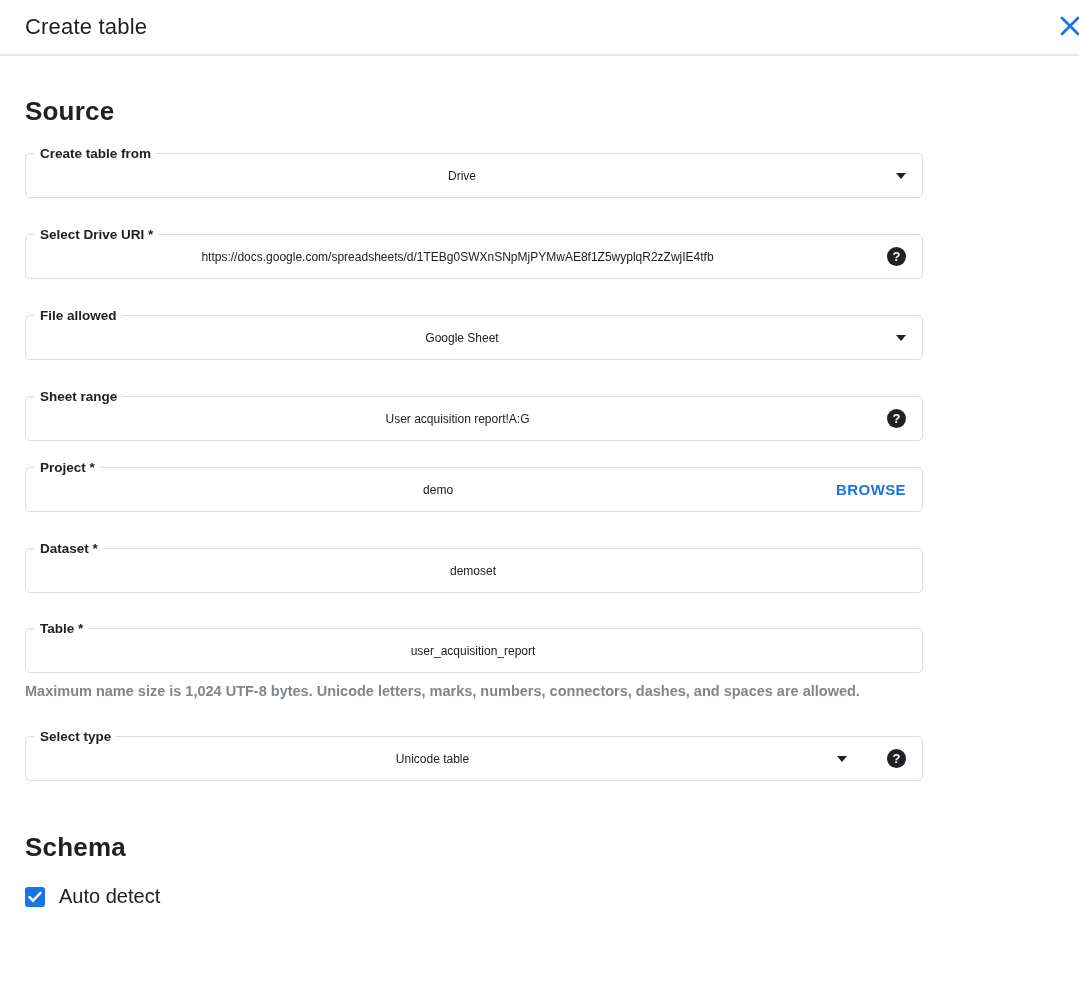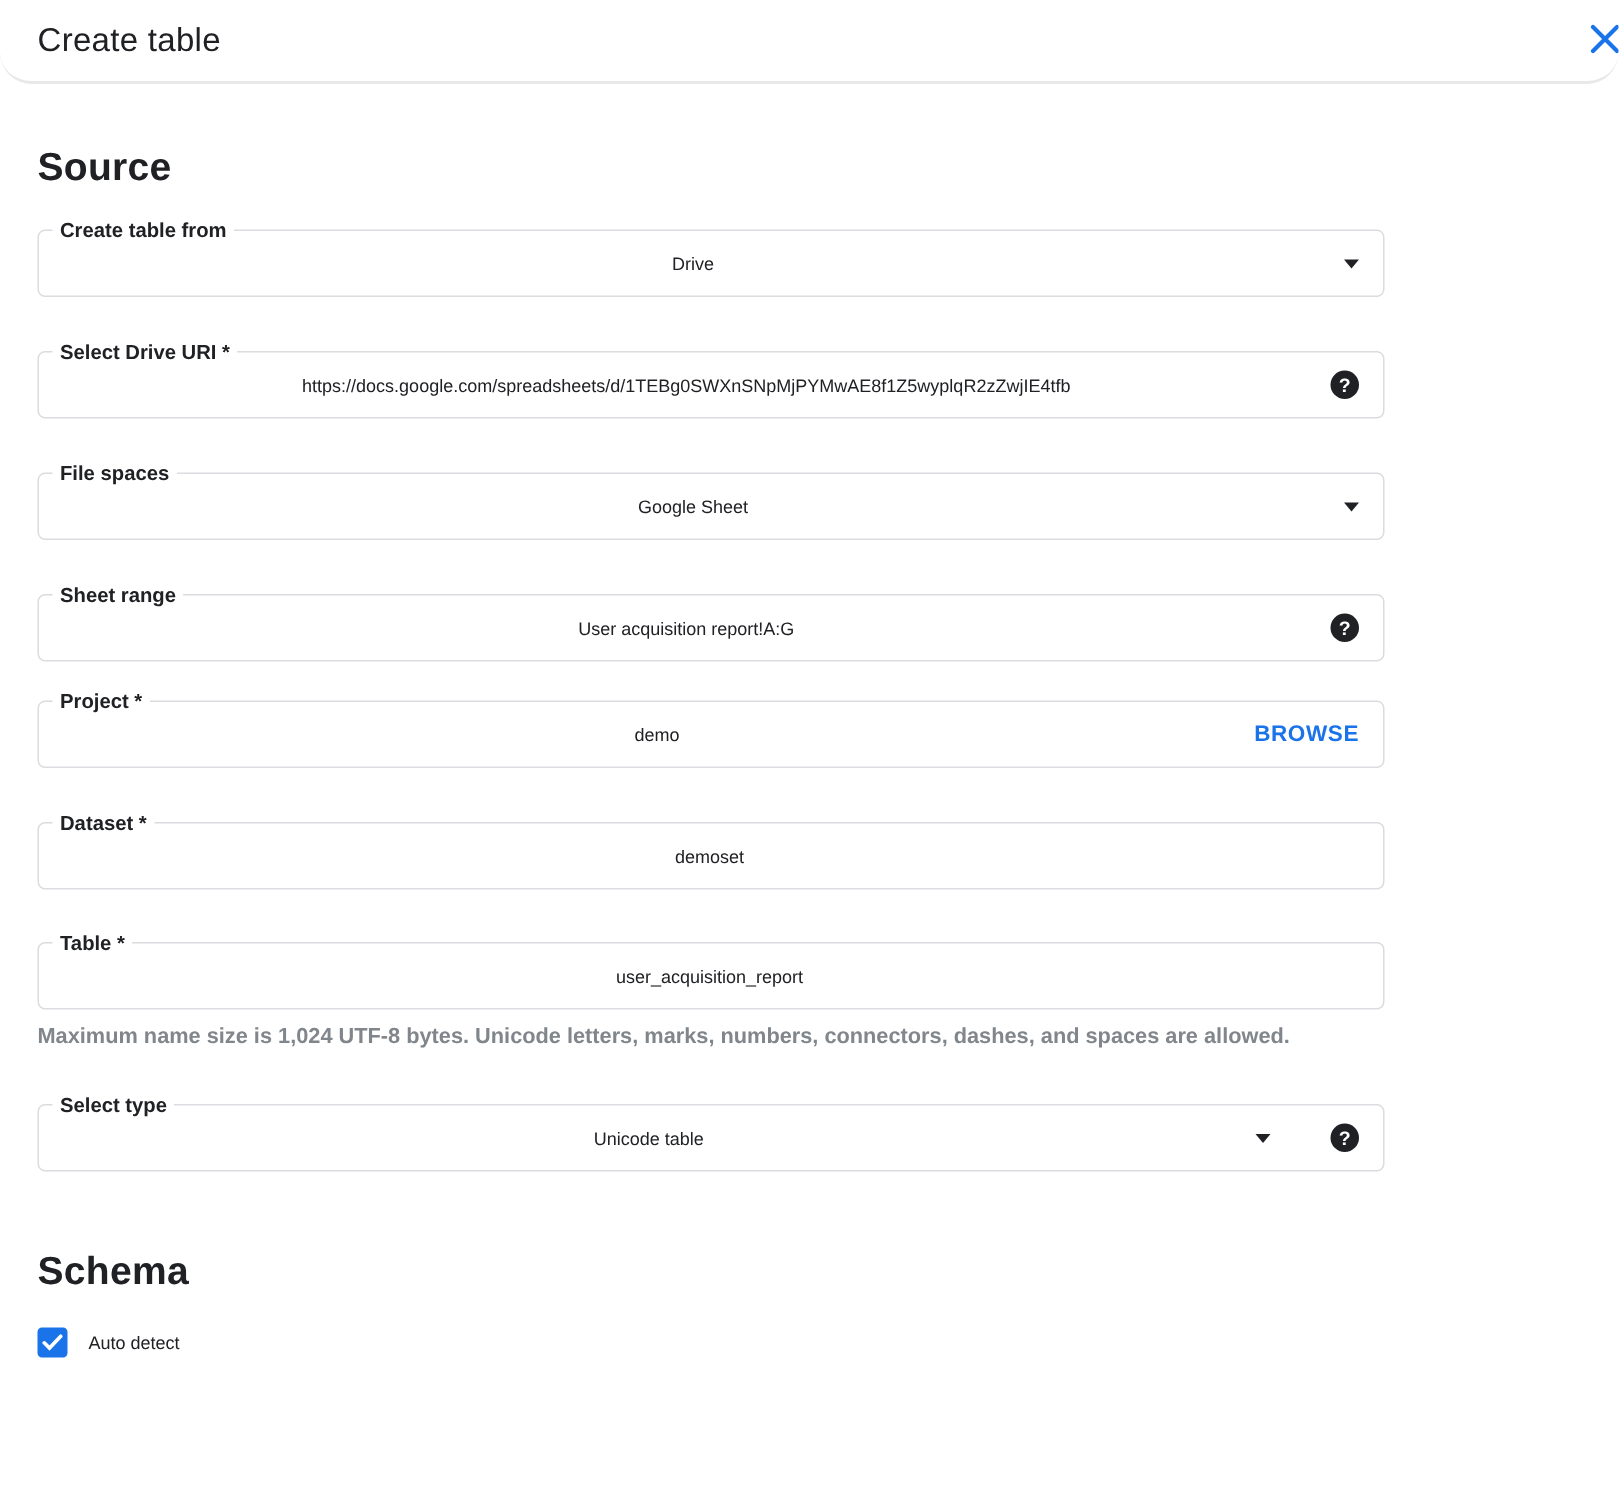--- a/index.html
+++ b/index.html
@@ -12,21 +12,20 @@
     position: relative;
   }
 
   
   .dialog-header {
     height: 56px;
     border-bottom: 2px solid #e8e8e8;
     display: flex; align-items: center;
     padding-left: 25px;
     position: relative;
-    border-radius: 21px;
   }
   .dialog-title { font-size: 22px; font-weight: 400; letter-spacing: .2px; }
   .close-btn {
     position: absolute; left: 1057px; top: 13px;
     width: 26px; height: 26px;
     background: none; border: none; padding: 0; cursor: pointer;
   }
 
   
   .content { padding: 0 16px 0 25px; }
@@ -108,21 +107,21 @@
   }
   .checkbox {
     width: 20px; height: 20px; border-radius: 3px;
     border: 2px solid #5f6368; background: #fff;
     display: flex; align-items: center; justify-content: center;
     flex: 0 0 auto;
   }
   .checkbox.checked { background: #1a73e8; border-color: #1a73e8; }
   .checkbox svg { display: none; }
   .checkbox.checked svg { display: block; }
-  .checkbox-label { margin-left: 14px; font-size: 12px; color: #202124; }
+  .checkbox-label { margin-left: 14px; font-size: 20px; color: #202124; }
 </style>
 </head>
 <body>
 
 <div class="dialog-header">
   <div class="dialog-title">Create table</div>
   <button class="close-btn" title="Close">
     <span>
       <svg width="26" height="26" viewBox="0 0 26 26">
         <path d="M5 5 L21 21 M21 5 L5 21" stroke="#1a73e8" stroke-width="2.8" stroke-linecap="round" fill="none"></path>
@@ -141,21 +140,21 @@
     <span class="caret"></span>
   </div>
 
   <div class="field mt-gap">
     <span class="field-label">Select Drive URI *</span>
     <input type="text" value="https://docs.google.com/spreadsheets/d/1TEBg0SWXnSNpMjPYMwAE8f1Z5wyplqR2zZwjIE4tfb" style="">
     <span class="help-badge">?</span>
   </div>
 
   <div class="field mt-gap" role="combobox">
-    <span class="field-label">File spaces</span>
+    <span class="field-label">File allowed</span>
     <span class="field-value">Google Sheet</span>
     <span class="caret"></span>
   </div>
 
   <div class="field mt-gap">
     <span class="field-label">Sheet range</span>
     <input type="text" value="User acquisition report!A:G" style="">
     <span class="help-badge">?</span>
   </div>
 

